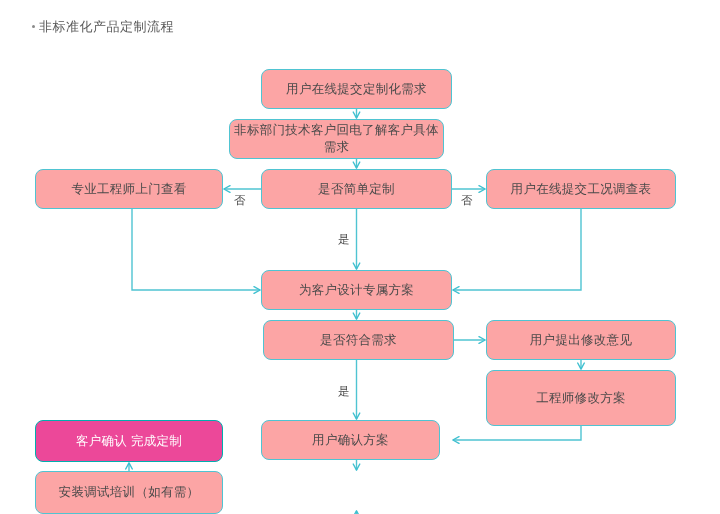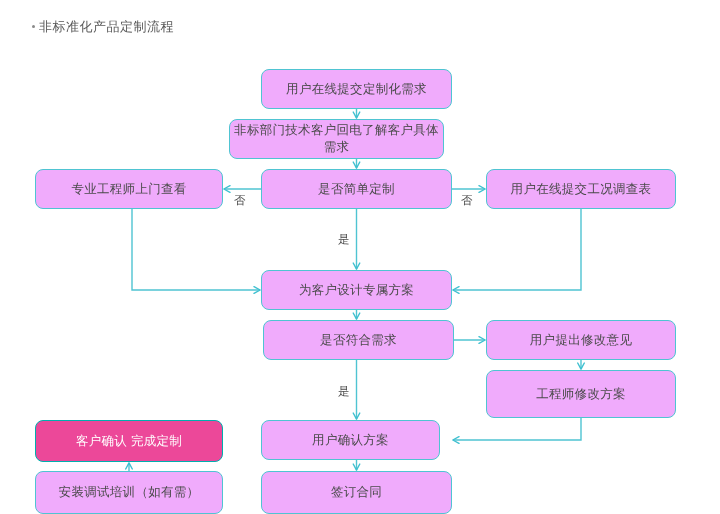--- a/index.html
+++ b/index.html
@@ -44,21 +44,21 @@
     height: 3px;
     background: #8a8a8a;
     border-radius: 50%;
     margin-bottom: 2px;
   }
   .node {
     position: absolute;
     box-sizing: border-box;
     border: 1.4px solid #4fc4d2;
     border-radius: 8px;
-    background: #f0abfc;
+    background: #fca5a5;
     color: #4a4a4a;
     font-size: 12.5px;
     display: flex;
     align-items: center;
     justify-content: center;
     text-align: center;
     letter-spacing: 0.3px;
     z-index: 2;
   }
   .node.filled {
@@ -127,24 +127,23 @@
   </svg>
 
   <div class="node" style="left: 261px; top: 69px; width: 191px; height: 40px;">用户在线提交定制化需求</div>
   <div class="node" style="left: 229px; top: 119px; width: 215px; height: 40px;">非标部门技术客户回电了解客户具体需求</div>
   <div class="node" style="left: 35px; top: 169px; width: 188px; height: 40px; text-align: right;">专业工程师上门查看</div>
   <div class="node" style="left: 261px; top: 169px; width: 191px; height: 40px;">是否简单定制</div>
   <div class="node" style="left: 486px; top: 169px; width: 190px; height: 40px;">用户在线提交工况调查表</div>
   <div class="node" style="left: 261px; top: 270px; width: 191px; height: 40px;">为客户设计专属方案</div>
   <div class="node" style="left: 263px; top: 320px; width: 191px; height: 40px;">是否符合需求</div>
   <div class="node" style="left: 486px; top: 320px; width: 190px; height: 40px;">用户提出修改意见</div>
-  <div class="node" style="left: 486px; top: 370px; width: 190px; height: 48px;">工程师修改方案</div>
+  <div class="node" style="left: 486px; top: 370px; width: 190px; height: 56px;">工程师修改方案</div>
   <div class="node filled" style="left: 35px; top: 420px; width: 188px; height: 42px;">客户确认 完成定制</div>
   <div class="node" style="left: 261px; top: 420px; width: 179px; height: 40px;">用户确认方案</div>
   <div class="node" style="left: 35px; top: 471px; width: 188px; height: 43px;">安装调试培训（如有需）</div>
-  <div class="node" style="left: 261px; top: 471px; width: 191px; height: 43px;">签订合同</div>
 
   <span class="edge-label" style="left: 234px; top: 193px;">否</span>
   <span class="edge-label" style="left: 461px; top: 193px;">否</span>
   <span class="edge-label" style="left: 338px; top: 232px;">是</span>
   <span class="edge-label" style="left: 338px; top: 384px;">是</span>
 
 </div>
 
 </body></html>

